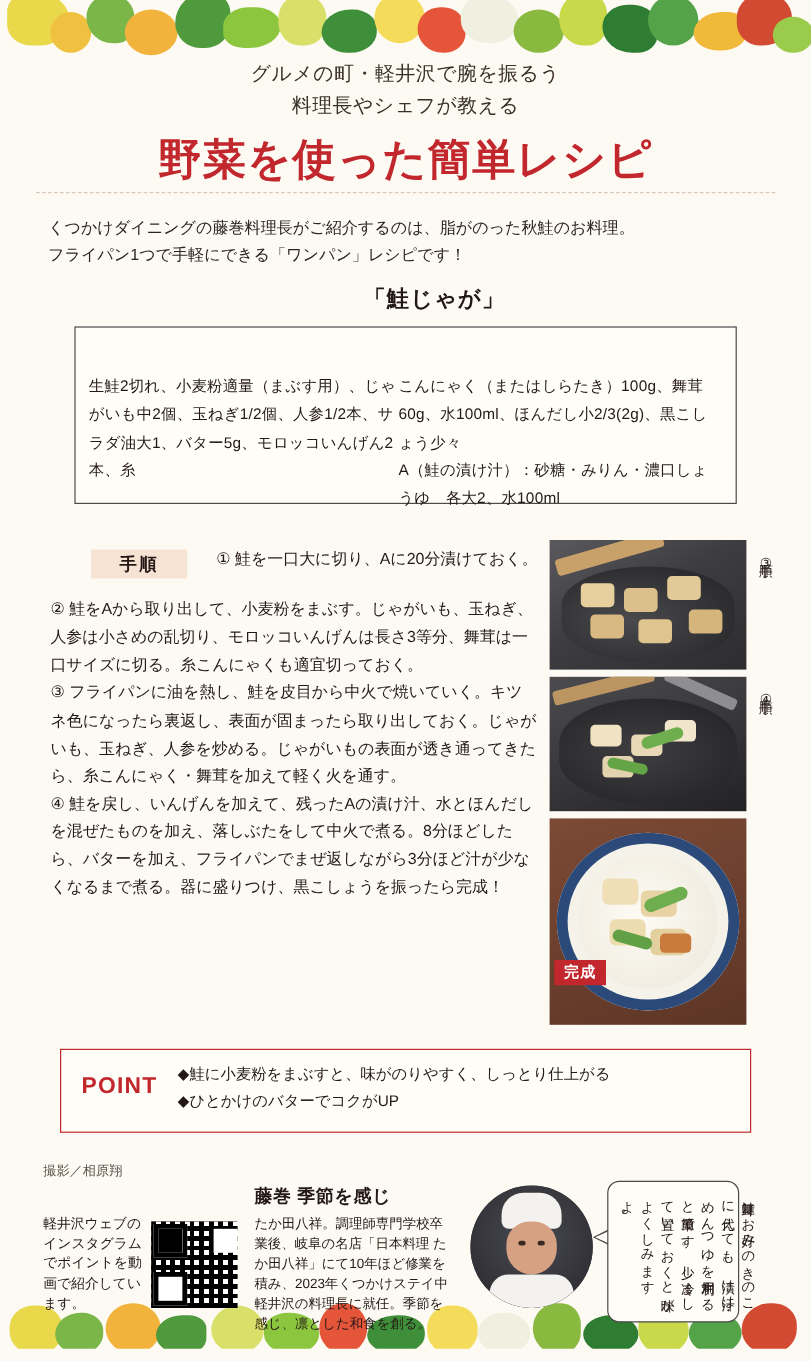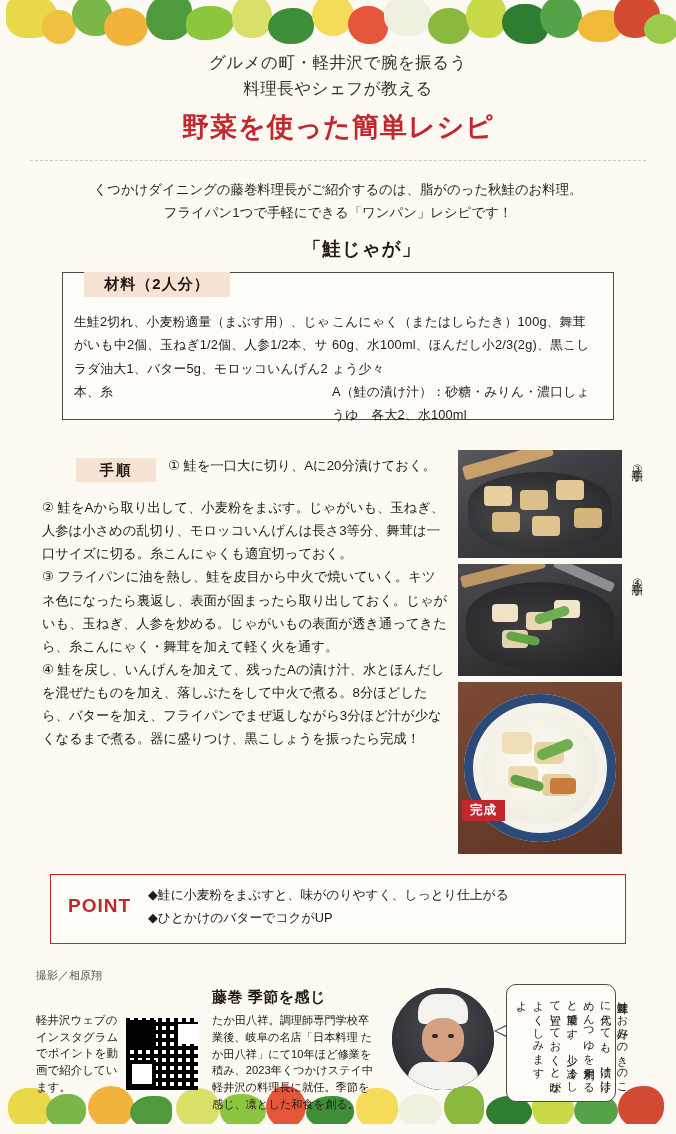--- a/index.html
+++ b/index.html
@@ -41,36 +41,35 @@
     text-align: center;
   }
   .header .sub {
     font-size: 16.5px;
     line-height: 1.55;
     letter-spacing: 0.5px;
     color: #3a2f26;
   }
   .header .title {
     margin-top: 8px;
-    font-size: 27px;
+    font-size: 36px;
     font-weight: bold;
     letter-spacing: 1px;
     color: #c1272d;
   }
   .divider {
     position: absolute;
     top: 160px; left: 30px;
     width: 616px;
     border-top: 1px dashed #d9c7b4;
   }
 
   .lead {
     position: absolute;
     top: 178px; left: 40px; width: 596px;
-    text-align: center;
     font-size: 13.4px;
     line-height: 1.75;
     color: #2d2420;
   }
 
   .dish-name {
     position: absolute;
     top: 236px; left: 0; width: 676px;
     text-align: center;
     font-size: 18.5px;
@@ -115,21 +114,21 @@
     top: 458px; left: 76px;
     width: 80px; height: 24px;
     background: #f6e3d3;
     display: flex; align-items: center; justify-content: center;
     font-size: 14.5px; font-weight: bold;
     letter-spacing: 2px;
   }
   .step-first {
     position: absolute;
     top: 454px; left: 168px; width: 280px;
-    font-size: 13.3px; line-height: 1.73;
+    font-size: 13.3px; line-height: 1.73; text-align: right;
   }
   .steps-body {
     position: absolute;
     top: 496px; left: 42px; width: 406px;
     font-size: 13.3px; line-height: 1.74;
     letter-spacing: 0px;
   }
   .steps-body p { margin: 0 0 0 0; }
 
   
@@ -315,21 +314,20 @@
   <div class="divider"></div>
 
   <div class="lead">
     <div>くつかけダイニングの藤巻料理長がご紹介するのは、脂がのった秋鮭のお料理。</div>
     <div>フライパン1つで手軽にできる「ワンパン」レシピです！</div>
   </div>
 
   <div class="dish-name">「鮭じゃが」</div>
 
   <div class="ingredients-box"></div>
-  <div class="ing-label">材料（2人分）</div>
   <div class="ing-cols">
     <div class="ing-col">生鮭2切れ、小麦粉適量（まぶす用）、じゃがいも中2個、玉ねぎ1/2個、人参1/2本、サラダ油大1、バター5g、モロッコいんげん2本、糸</div>
     <div class="ing-col" style="white-space:pre-line;">こんにゃく（またはしらたき）100g、舞茸60g、水100ml、ほんだし小2/3(2g)、黒こしょう少々
 A（鮭の漬け汁）：砂糖・みりん・濃口しょうゆ　各大2、水100ml</div>
   </div>
 
   <div class="steps-label">手順</div>
   <div class="step-first">① 鮭を一口大に切り、Aに20分漬けておく。</div>
   <div class="steps-body">
     <p>② 鮭をAから取り出して、小麦粉をまぶす。じゃがいも、玉ねぎ、人参は小さめの乱切り、モロッコいんげんは長さ3等分、舞茸は一口サイズに切る。糸こんにゃくも適宜切っておく。</p>

